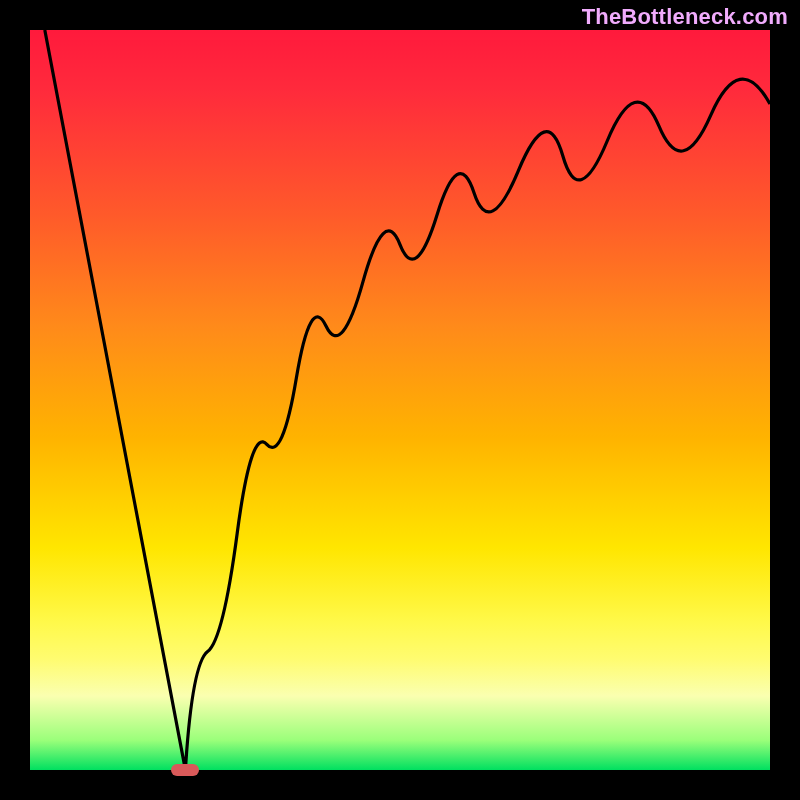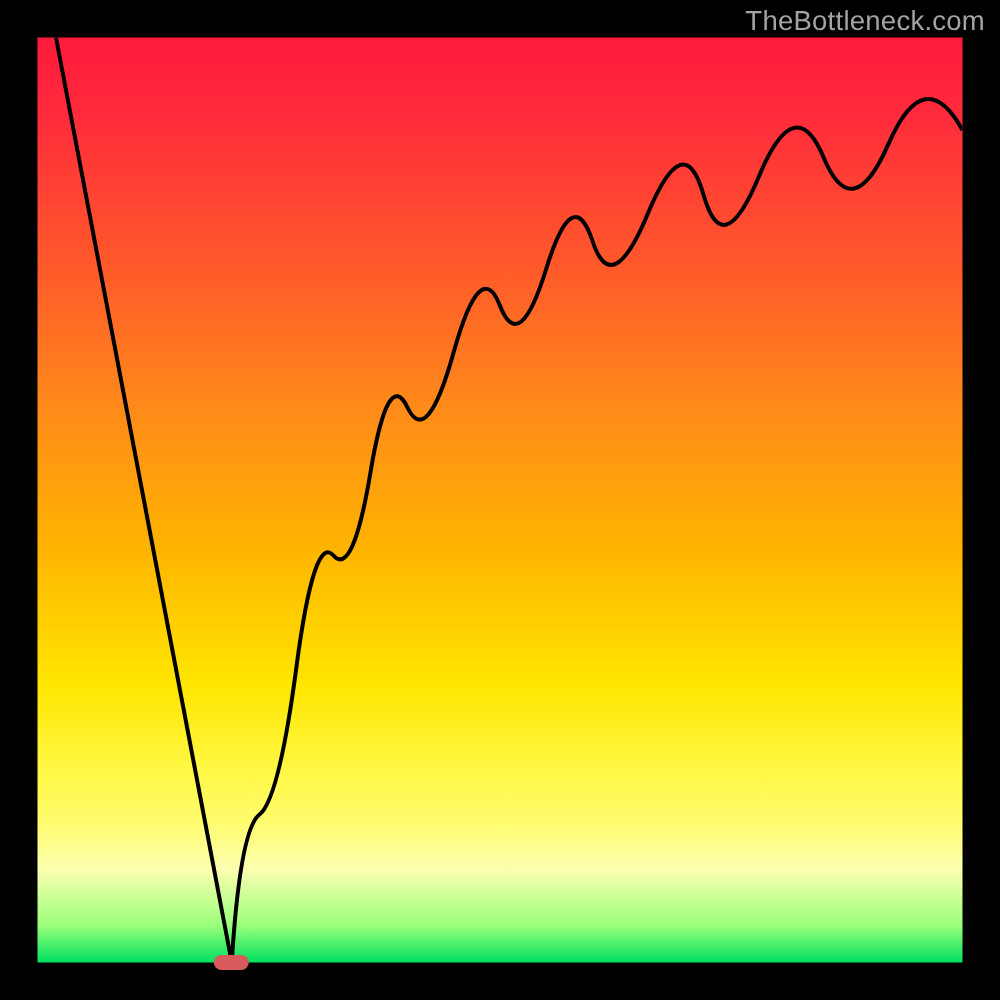--- a/index.html
+++ b/index.html
@@ -35,22 +35,22 @@
       #faffb0 90%,
       #9aff7a 96%,
       #00e060 100%
     );
   }
   .watermark {
     position: absolute;
     top: 4px;
     right: 12px;
     font-size: 22px;
-    color: #a3a3a3;
-    font-weight: 400;
+    color: #f0abfc;
+    font-weight: 700;
     letter-spacing: 0.2px;
   }
   .marker {
     position: absolute;
     width: 28px;
     height: 12px;
     border-radius: 6px;
     background: #d95a5a;
     transform: translate(-50%, -50%);
   }

